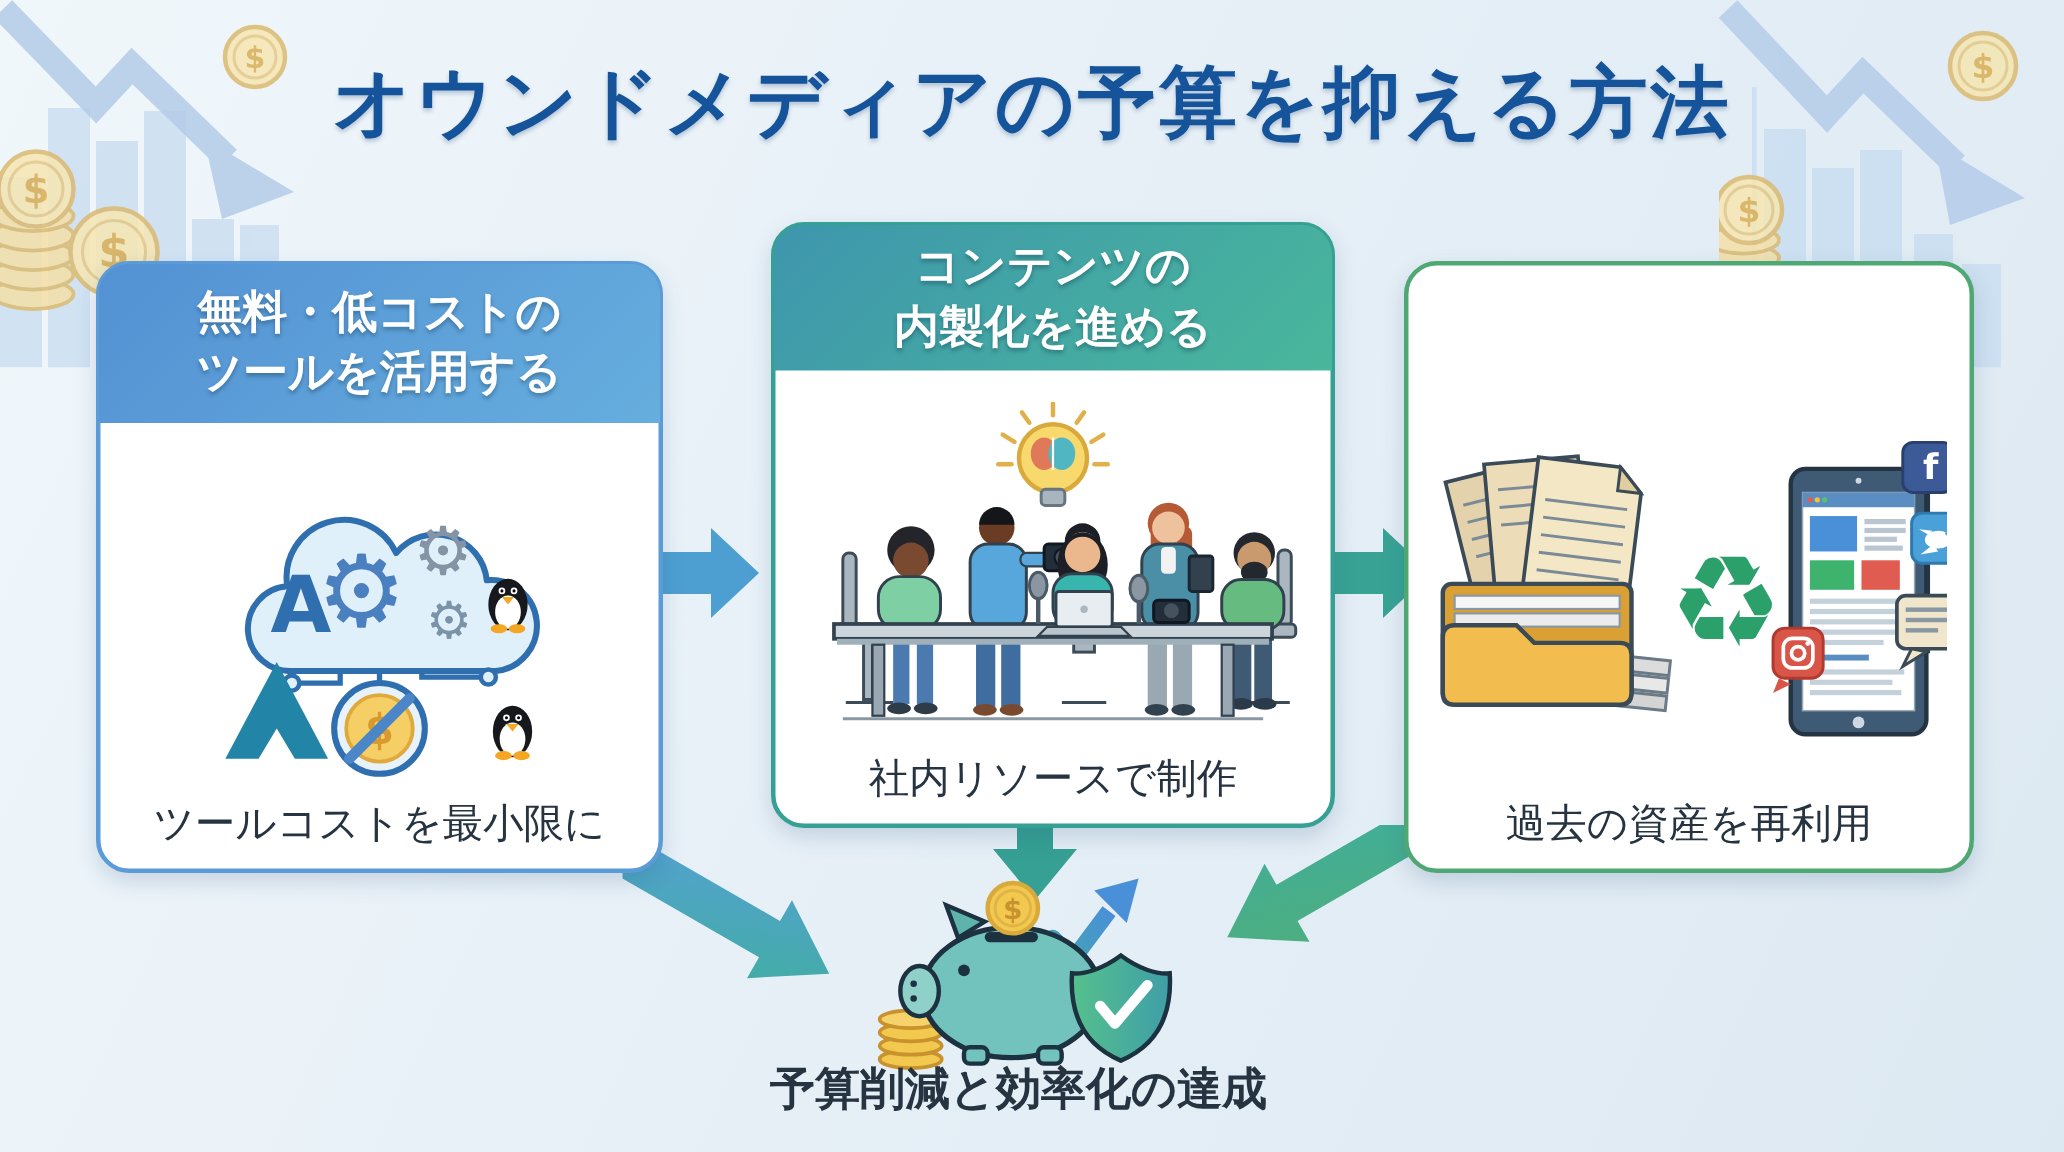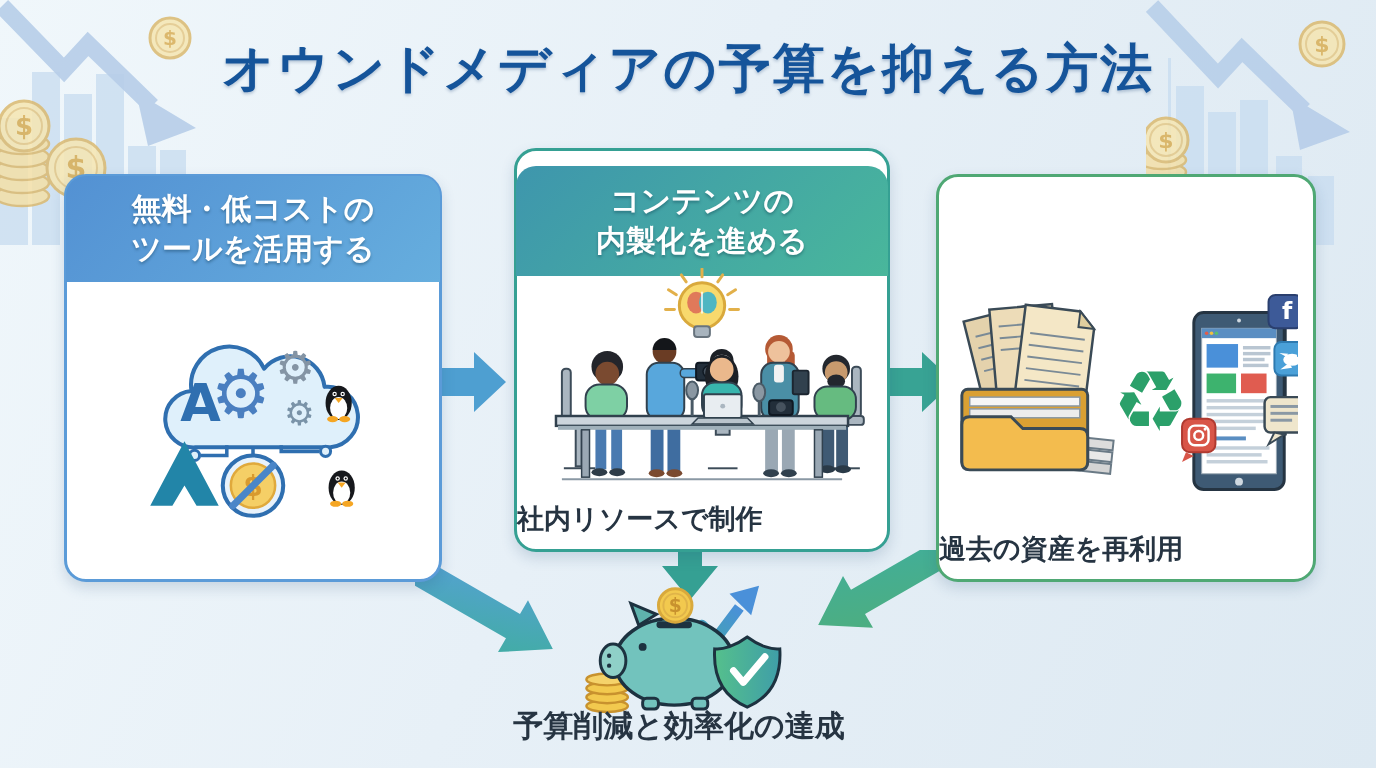--- a/index.html
+++ b/index.html
@@ -13,28 +13,28 @@
   .card{position:absolute;background:#ffffff;border-radius:22px;
         box-shadow:0 6px 14px rgba(40,80,120,.18);}
   .card1{left:64px;top:174px;width:372px;height:402px;border:3px solid #5b9bd8;}
   .card2{left:514px;top:148px;width:370px;height:398px;border:3px solid #35a093;}
   .card3{left:936px;top:174px;width:374px;height:402px;border:3px solid #4fa874;}
   .card-header{position:absolute;left:-1px;top:-1px;right:-1px;
         display:flex;align-items:center;justify-content:center;text-align:center;
         white-space:pre-line;color:#fff;font-weight:800;font-size:30px;line-height:1.35;
         border-radius:20px 20px 0 0;text-shadow:0 2px 3px rgba(0,40,60,.35);}
   .card1 .card-header{height:106px;background:linear-gradient(135deg,#5391d3,#66aede);}
-  .card2 .card-header{height:110px;background:linear-gradient(135deg,#3e96ad,#49b79b);margin-top:16px;}
+  .card2 .card-header{height:97px;background:linear-gradient(135deg,#3e96ad,#49b79b);}
   .card3 .card-header{height:106px;background:linear-gradient(135deg,#48a08d,#60b264);}
   .card-body{position:absolute;left:0;right:0;display:flex;align-items:center;justify-content:center;}
   .card1 .card-body{top:106px;bottom:54px;}
   .card2 .card-body{top:114px;bottom:56px;}
   .card3 .card-body{top:106px;bottom:54px;}
-  .card-caption{position:absolute;left:0;right:0;bottom:12px;
-        font-size:27px;font-weight:700;color:#263442;}
+  .card-caption{position:absolute;left:0;right:0;bottom:12px;text-align:center;
+        font-size:27px;font-weight:400;color:#263442;}
   .flow{position:absolute;}
   .result-caption{position:absolute;left:0;right:18px;top:706px;text-align:center;
         font-size:30px;font-weight:800;color:#263442;}
   svg text{font-family:"DejaVu Sans","Liberation Sans",sans-serif;}
 </style>
 </head>
 <body>
 
 <div class="canvas">
 
@@ -170,20 +170,21 @@
         <path d="M62,152 L96,216 H74 L62,196 L50,216 H28 Z" fill="#2285a8"></path>
         <g>
           <circle cx="130" cy="196" r="30" fill="#e8f2fb" stroke="#2f6fb0" stroke-width="4"></circle>
           <circle cx="130" cy="196" r="22" fill="#f5cf66" stroke="#e0a93c" stroke-width="2.5"></circle>
           <text x="130" y="206" text-anchor="middle" font-size="28" font-weight="bold" fill="#d89a2e">$</text>
           <line x1="110" y1="216" x2="150" y2="176" stroke="#4a86c8" stroke-width="7" stroke-linecap="round"></line>
         </g>
         <use href="#tux" x="218" y="196"></use>
       </svg>
     </div>
+    <div class="card-caption">ツールコストを最小限に</div>
   </div>
 
   <div class="card card2">
     <div class="card-header">コンテンツの
 内製化を進める</div>
     <div class="card-body">
       <svg width="336" height="222" viewBox="0 0 340 225">
         <g transform="translate(170,38)">
           <g stroke="#e2b04a" stroke-width="3" stroke-linecap="round">
             <line x1="-34" y1="-16" x2="-26" y2="-11"></line>

